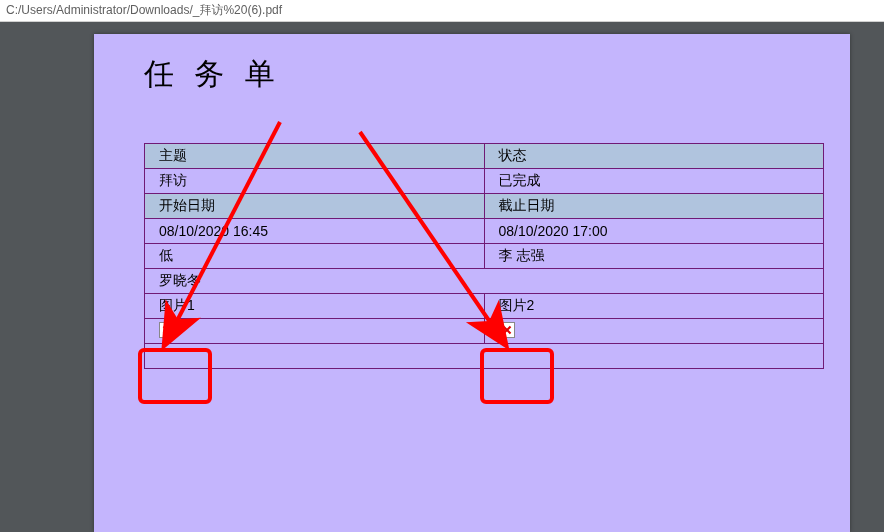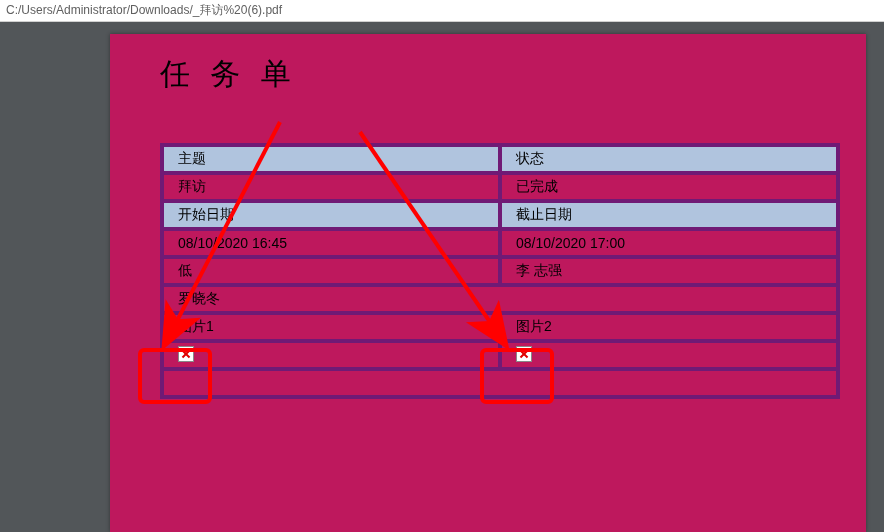--- a/index.html
+++ b/index.html
@@ -23,46 +23,46 @@
     box-sizing: border-box;
   }
   .viewer {
     position: relative;
     width: 884px;
     height: 510px;
     background: #525659;
   }
   .page {
     position: absolute;
-    left: 110px;
+    left: 94px;
     top: 12px;
     width: 756px;
     height: 498px;
-    background: #be185d;
+    background: #c4b5fd;
     box-shadow: 0 0 4px rgba(0,0,0,0.4);
     box-sizing: border-box;
     padding-top: 10px;
   }
   .title {
     font-size: 30px;
     letter-spacing: 6px;
     padding-left: 50px;
     padding-top: 10px;
     color: #000;
   }
   table.form {
     border-collapse: collapse;
     width: 680px;
     margin-left: 50px;
     margin-top: 48px;
     font-size: 14px;
     color: #000;
   }
   table.form td {
-    border: 4px solid #701a75;
+    border: 1px solid #701a75;
     padding: 2px 14px;
     height: 20px;
     vertical-align: middle;
     margin-left: 13px;
   }
   td.hdr {
     background: #b0c4de;
   }
   td.imgcell {
     height: 42px;

